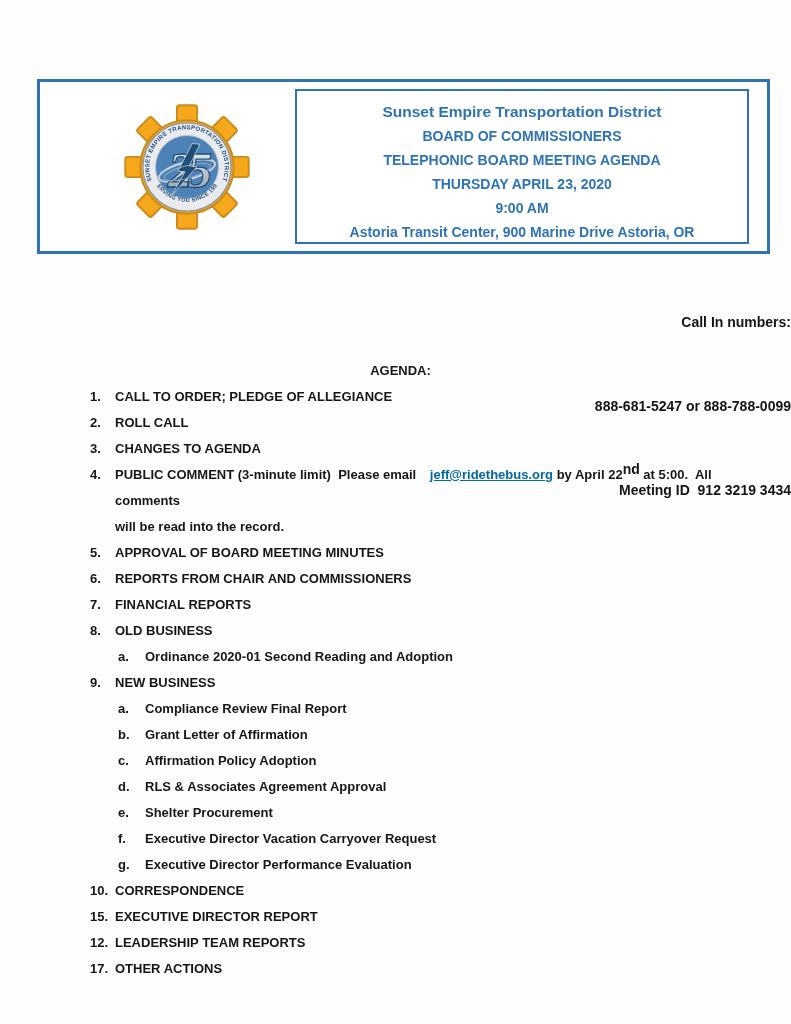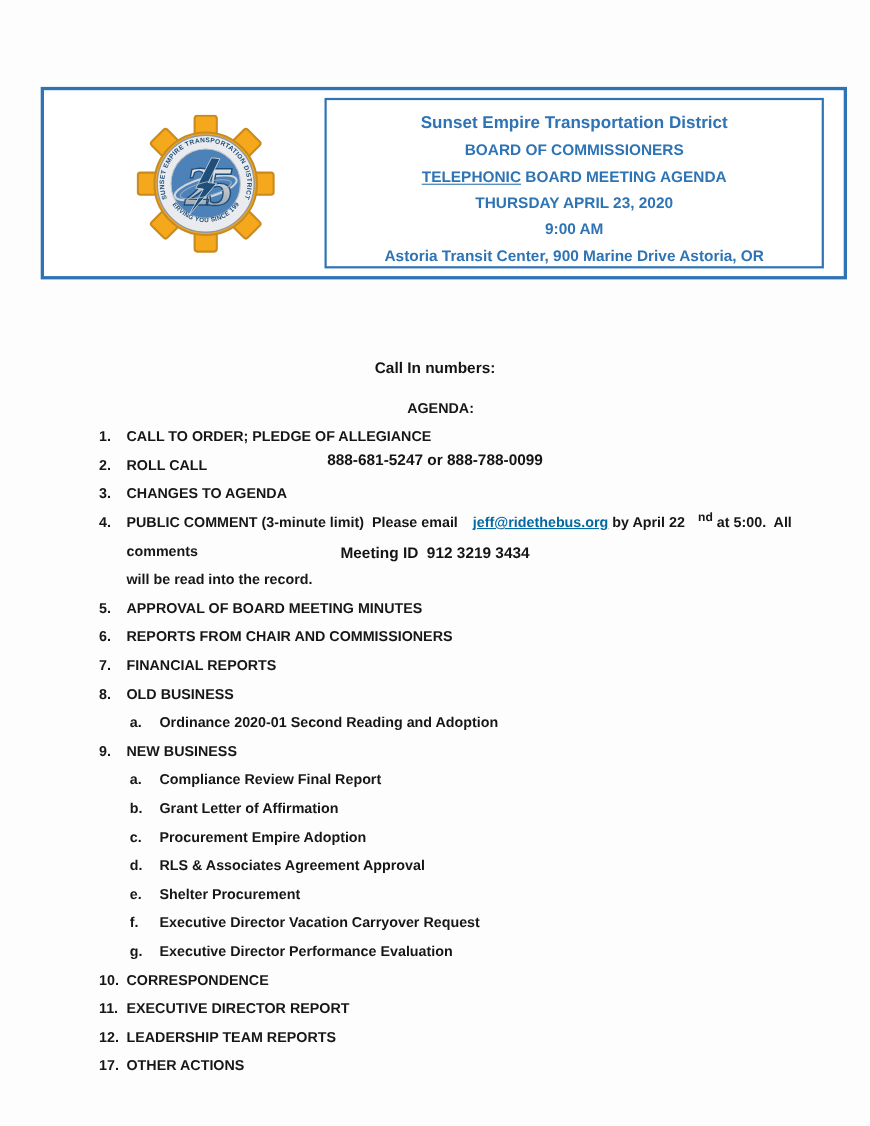--- a/index.html
+++ b/index.html
@@ -19,40 +19,40 @@
   .logo { position:absolute; left:84px; top:22px; width:126px; height:126px; }
   .logo svg { width:100%; height:100%; display:block; }
 
   .title-box {
     position:absolute; left:255px; top:7px; width:454px; height:155px;
     border:2px solid #2E74B5; box-sizing:border-box;
     text-align:center; color:#2E74B5; padding-top:9px;
   }
   .title-box .line { line-height:24px; font-size:14px; white-space:pre-wrap; }
   .title-box .line.org { font-size:15.5px; }
-  .u-line { text-decoration:underline; text-underline-offset:2px; }
+  .u-line { text-underline-offset:2px; }
 
   
   .call-info {
-    position:absolute; left:0; top:264px; width:100%;
-    text-align:center; font-size:14px; line-height:28px;
+    position:absolute; left:0; top:252px; width:100%;
+    text-align:right; font-size:14px; line-height:28px;
     color:#141414; white-space:pre-wrap;
   }
 
   
   .agenda {
     position:absolute; left:68px; top:358px; width:665px;
     font-size:13px; line-height:26px; color:#161616;
   }
   .agenda-heading { line-height:26px;text-align:center; }
   .agenda-row { display:flex; align-items:flex-start; }
   .agenda-row .num { flex:0 0 25px; margin-left:22px; white-space:nowrap; }
   .agenda-row.sub .num { flex:0 0 27px; margin-left:50px; }
   .agenda-row .txt { flex:1; white-space:pre-wrap; }
-  .agenda-row sup { font-size:11px; line-height:0; vertical-align:super;margin-left:12px; }
+  .agenda-row sup { font-size:14px; line-height:0; vertical-align:super; }
   a.email { color:#0369a1; text-decoration:underline; cursor:pointer;padding-left:10px; }
 </style>
 </head>
 <body>
 
 <div class="header-box">
 
   <div class="logo">
     <svg viewBox="0 0 200 200">
       <defs>
@@ -158,21 +158,21 @@
       <div class="agenda-row sub">
         <span class="num">a.</span>
         <div class="txt">Compliance Review Final Report</div>
       </div>
       <div class="agenda-row sub">
         <span class="num">b.</span>
         <div class="txt">Grant Letter of Affirmation</div>
       </div>
       <div class="agenda-row sub">
         <span class="num">c.</span>
-        <div class="txt">Procurement Empire Adoption</div>
+        <div class="txt">Affirmation Policy Adoption</div>
       </div>
       <div class="agenda-row sub">
         <span class="num">d.</span>
         <div class="txt">RLS &amp; Associates Agreement Approval</div>
       </div>
       <div class="agenda-row sub">
         <span class="num">e.</span>
         <div class="txt">Shelter Procurement</div>
       </div>
       <div class="agenda-row sub">
@@ -181,21 +181,21 @@
       </div>
       <div class="agenda-row sub">
         <span class="num">g.</span>
         <div class="txt">Executive Director Performance Evaluation</div>
       </div>
       <div class="agenda-row">
         <span class="num">10.</span>
         <div class="txt">CORRESPONDENCE</div>
       </div>
       <div class="agenda-row">
-        <span class="num">11.</span>
+        <span class="num">15.</span>
         <div class="txt">EXECUTIVE DIRECTOR REPORT</div>
       </div>
       <div class="agenda-row">
         <span class="num">12.</span>
         <div class="txt">LEADERSHIP TEAM REPORTS</div>
       </div>
       <div class="agenda-row">
         <span class="num">17.</span>
         <div class="txt">OTHER ACTIONS</div>
       </div>

